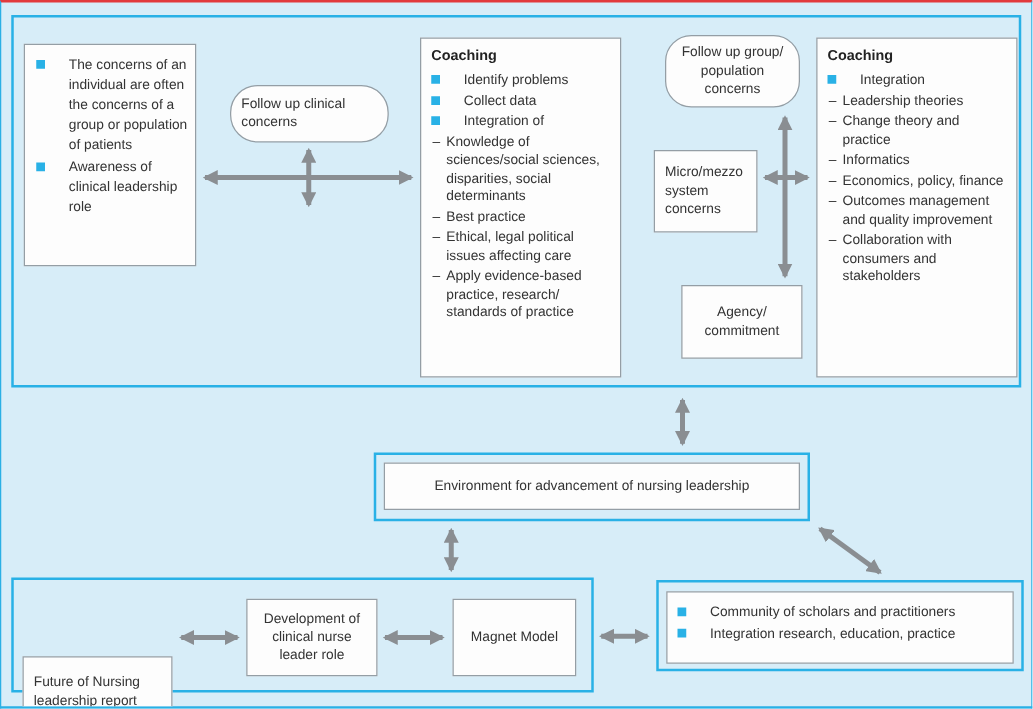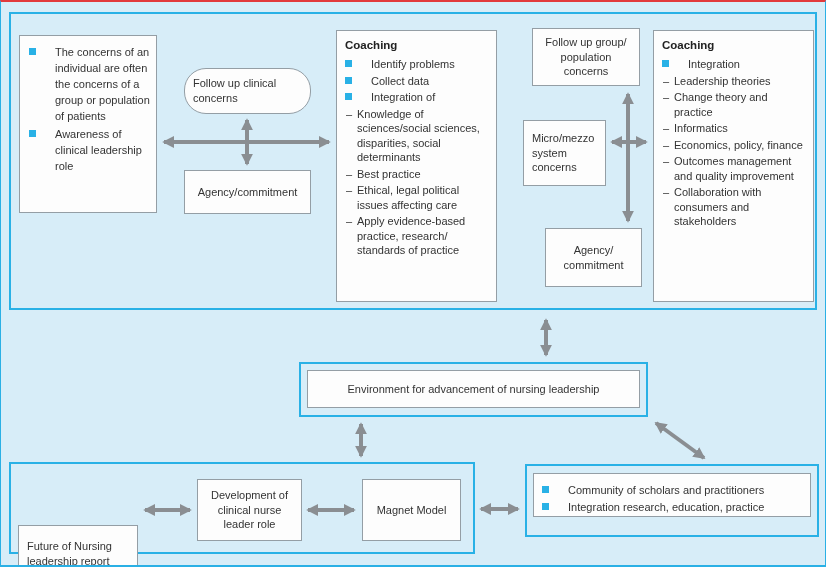--- a/index.html
+++ b/index.html
@@ -76,23 +76,20 @@
         <span class="sq"></span>
         <span>Awareness of clinical leadership role</span>
       </li>
     </ul>
   </div>
 
   <div class="wbox vcenter" style="left:183px; top:66px; width:127px; height:46px;border-radius:22px;">
     <span>Follow up clinical concerns</span>
   </div>
 
-  <div class="wbox center" style="left:183px; top:168px; width:127px; height:44px;">
-    <span>Agency/commitment</span>
-  </div>
 
   <div class="wbox" style="left:335px; top:28px; width:161px; height:272px; padding:7px 8px;">
     <p class="coach-title">Coaching</p>
     <ul class="blist">
       <li class="b">
         <span class="sq"></span>
         <span>Identify problems</span>
       </li>
       <li class="b">
         <span class="sq"></span>
@@ -102,21 +99,21 @@
         <span class="sq"></span>
         <span>Integration of</span>
       </li>
       <li class="subitem">Knowledge of sciences/social sciences, disparities, social determinants</li>
       <li class="subitem">Best practice</li>
       <li class="subitem">Ethical, legal political issues affecting care</li>
       <li class="subitem">Apply evidence-based practice, research/ standards of practice</li>
     </ul>
   </div>
 
-  <div class="wbox center" style="left:531px; top:26px; width:108px; height:58px;">
+  <div class="wbox center" style="left:531px; top:26px; width:108px; height:58px;border-radius:21px;">
     <span>Follow up group/ population concerns</span>
   </div>
 
   <div class="wbox vcenter" style="left:522px; top:118px; width:83px; height:66px;">
     <span>Micro/mezzo system concerns</span>
   </div>
 
   <div class="wbox center" style="left:544px; top:226px; width:97px; height:59px;">
     <span>Agency/ commitment</span>
   </div>
@@ -150,21 +147,21 @@
 
   <div class="wbox center" style="left:196px; top:477px; width:105px; height:62px;justify-content:center;">
     <span>Development of clinical nurse leader role</span>
   </div>
 
   <div class="wbox center" style="left:361px; top:477px; width:99px; height:62px;">
     <span>Magnet Model</span>
   </div>
 
   <div class="container" style="left:524px; top:462px; width:294px; height:73px;"></div>
-  <div class="wbox" style="left:532px; top:471px; width:278px; height:44px; padding:9px 8px;">
+  <div class="wbox" style="left:532px; top:471px; width:278px; height:58px; padding:9px 8px;">
     <ul class="blist">
       <li class="b">
         <span class="sq"></span>
         <span>Community of scholars and practitioners</span>
       </li>
       <li class="b">
         <span class="sq"></span>
         <span>Integration research, education, practice</span>
       </li>
     </ul>

